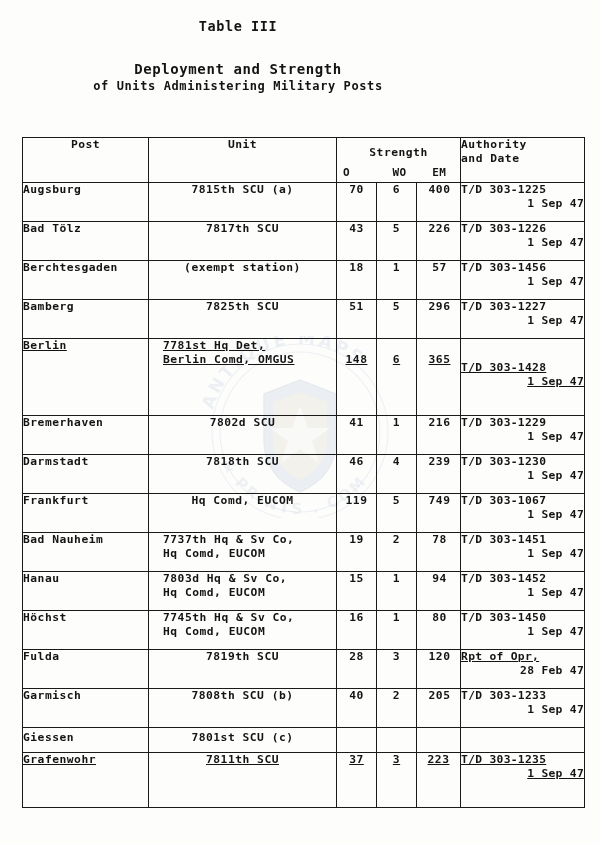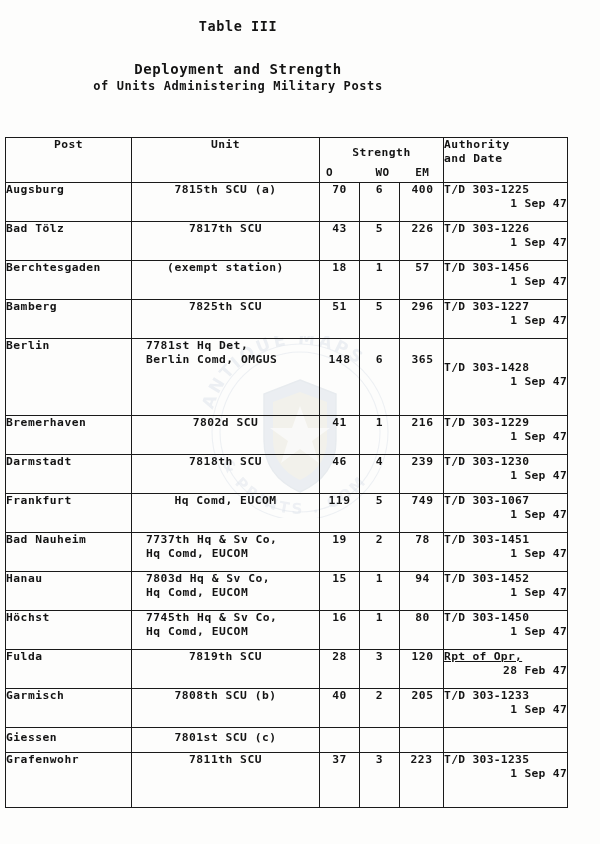--- a/index.html
+++ b/index.html
@@ -51,21 +51,21 @@
     color: #141414;
     letter-spacing: 0.6px;
   }
   .t1 { font-size: 13.5px; margin-top: 18px; }
   .t2 { font-size: 14px; margin-top: 27px; }
   .t3 { font-size: 12px; margin-top: 2px; }
 
   
   .table-wrap {
     position: absolute;
-    left: 5px;
+    left: 22px;
     top: 137px;
     width: 562px;
     z-index: 2;
   }
   table.tbl {
     border-collapse: collapse;
     width: 562px;
     table-layout: fixed;
   }
   table.tbl td, table.tbl th {
@@ -144,21 +144,21 @@
   .cell-num.shift-em { padding-left: 2px; }
   .cell-auth {
     padding: 8px 0 0 6px;
     letter-spacing: 0.3px;
   }
   .cell-auth .ln2 { display: block; padding-left: 8px; text-align: right; }
   .cell-auth.under .ln1 { text-decoration: underline; }
   .cell-auth.under .ln2 { padding-left: 10px; }
 
   .row-tall td   { height: 38px; }
-  .row-xtall td  { height: 54px; }
+  .row-xtall td  { height: 54px; text-decoration: underline; }
   .row-short td  { height: 21px; }
   .row-offset .cell-num { padding-top: 14px; }
   .row-offset .cell-auth { padding-top: 22px; }
 
   .blank { }
 </style>
 </head>
 <body>
 
 <div class="paper"></div>

